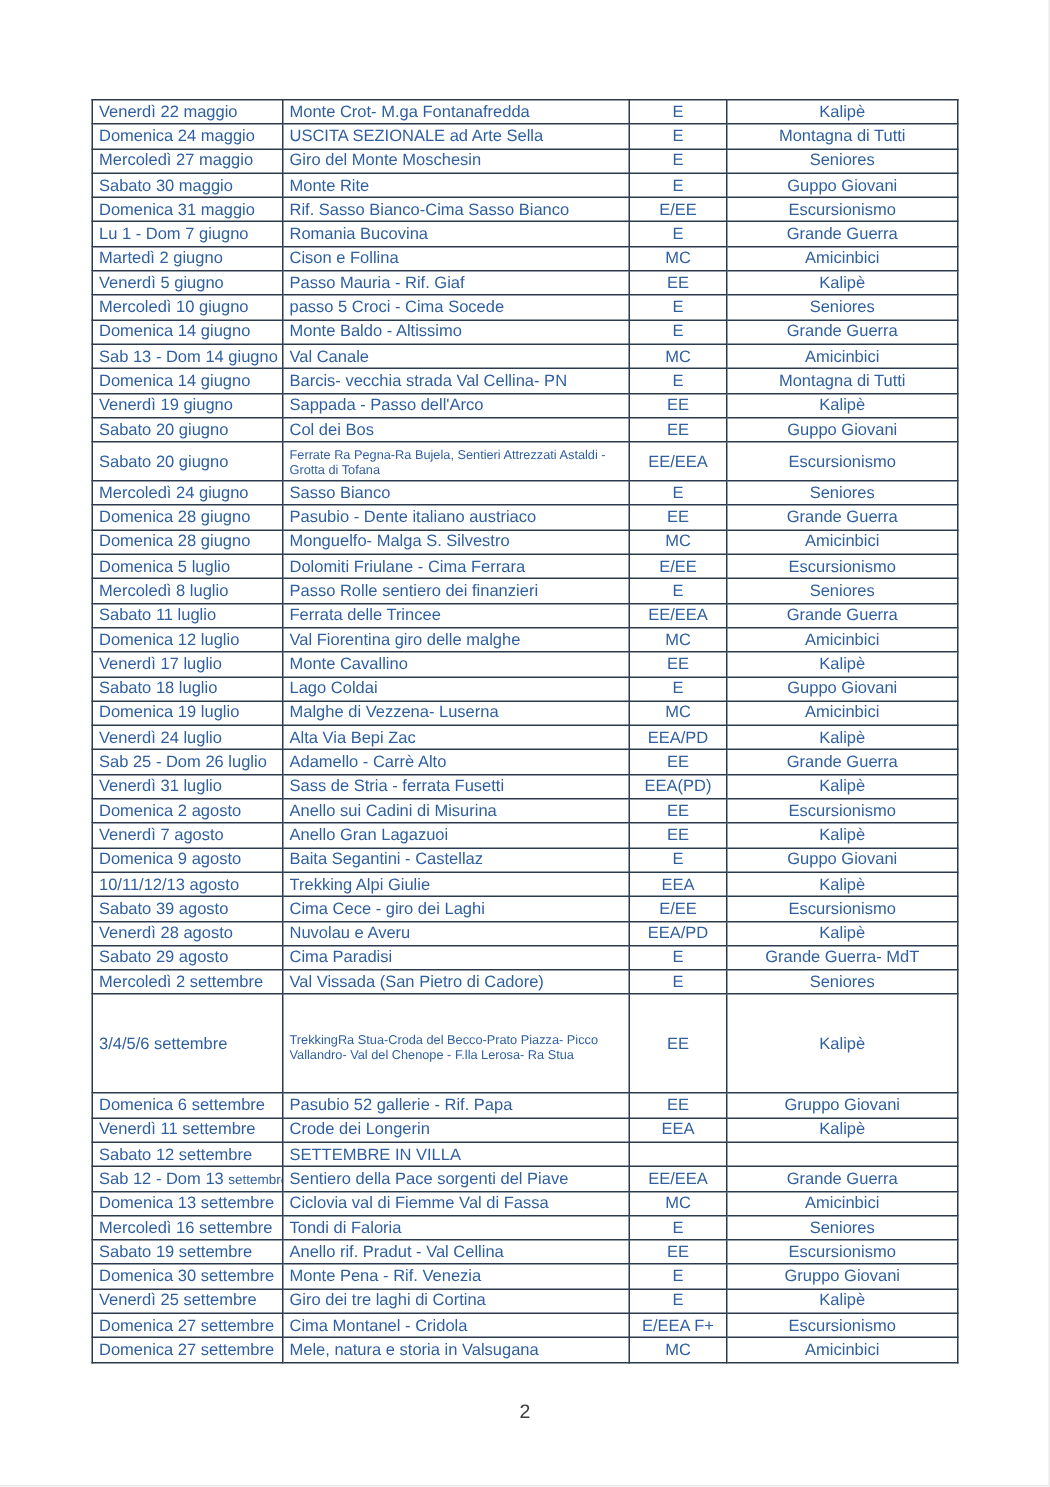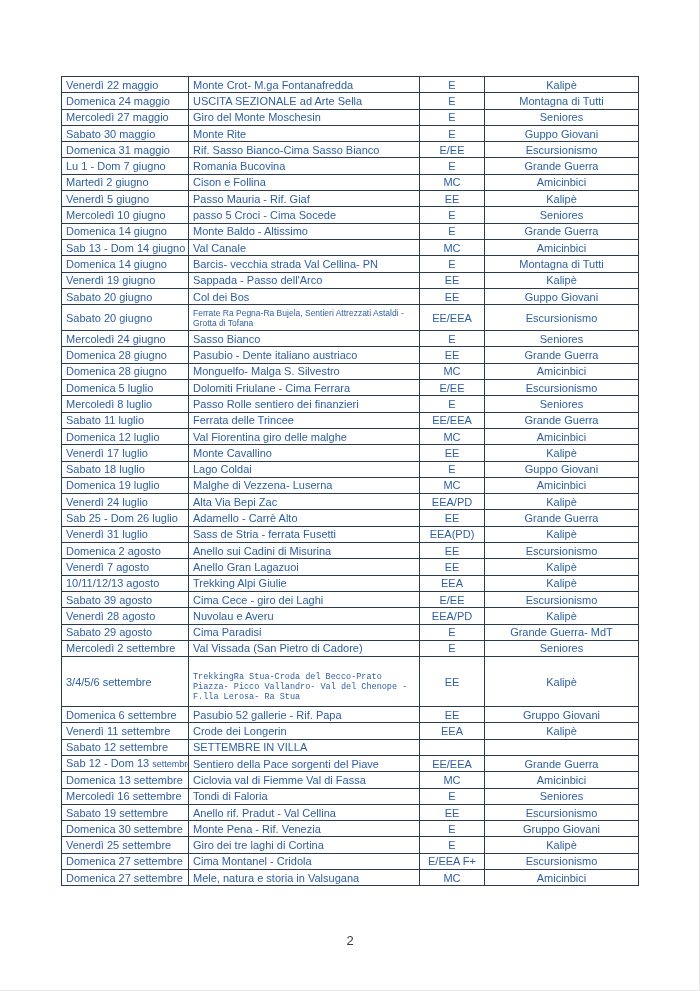--- a/index.html
+++ b/index.html
@@ -17,21 +17,21 @@
   .page {
     position: absolute;
     inset: 0;
     background: #ffffff;
     border-right: 1px solid #e8e8e8;
     border-bottom: 1px solid #e8e8e8;
   }
   table.events {
     position: absolute;
     left: 61px;
-    top: 76px;
+    top: 66px;
     width: 577px;
     border-collapse: collapse;
     table-layout: fixed;
     border-radius: 31px;
   }
   table.events td {
     border: 1px solid #2c3a4e;
     color: #2f5f9f;
     font-size: 11px;
     line-height: 12px;
@@ -50,22 +50,21 @@
   }
   tr.mid td { height: 25px; }
   tr.tall td { height: 45px; }
   tr.small-event td.event {
     font-size: 8.5px;
     line-height: 10px;
     white-space: normal;
   }
   tr.tall td.event {
     vertical-align: bottom;
-    padding-bottom: 4px;
-    font-family: Liberation Mono, monospace;
+    padding-bottom: 20px;
   }
   .month-small { font-size: 9px; }
   .page-number {
     position: absolute;
     top: 933px;
     left: 0;
     width: 700px;
     text-align: center;
     color: #3d3d3d;
     font-size: 13px;
@@ -259,20 +258,26 @@
           <td class="diff">EE</td>
           <td class="grp">Escursionismo</td>
         </tr>
         <tr>
           <td class="date">Venerdì 7 agosto</td>
           <td class="event">Anello Gran Lagazuoi</td>
           <td class="diff">EE</td>
           <td class="grp">Kalipè</td>
         </tr>
         <tr>
+          <td class="date">Domenica 9 agosto</td>
+          <td class="event">Baita Segantini - Castellaz</td>
+          <td class="diff">E</td>
+          <td class="grp">Guppo Giovani</td>
+        </tr>
+        <tr>
           <td class="date">10/11/12/13 agosto</td>
           <td class="event">Trekking Alpi Giulie</td>
           <td class="diff">EEA</td>
           <td class="grp">Kalipè</td>
         </tr>
         <tr>
           <td class="date">Sabato 39 agosto</td>
           <td class="event">Cima Cece - giro dei Laghi</td>
           <td class="diff">E/EE</td>
           <td class="grp">Escursionismo</td>

